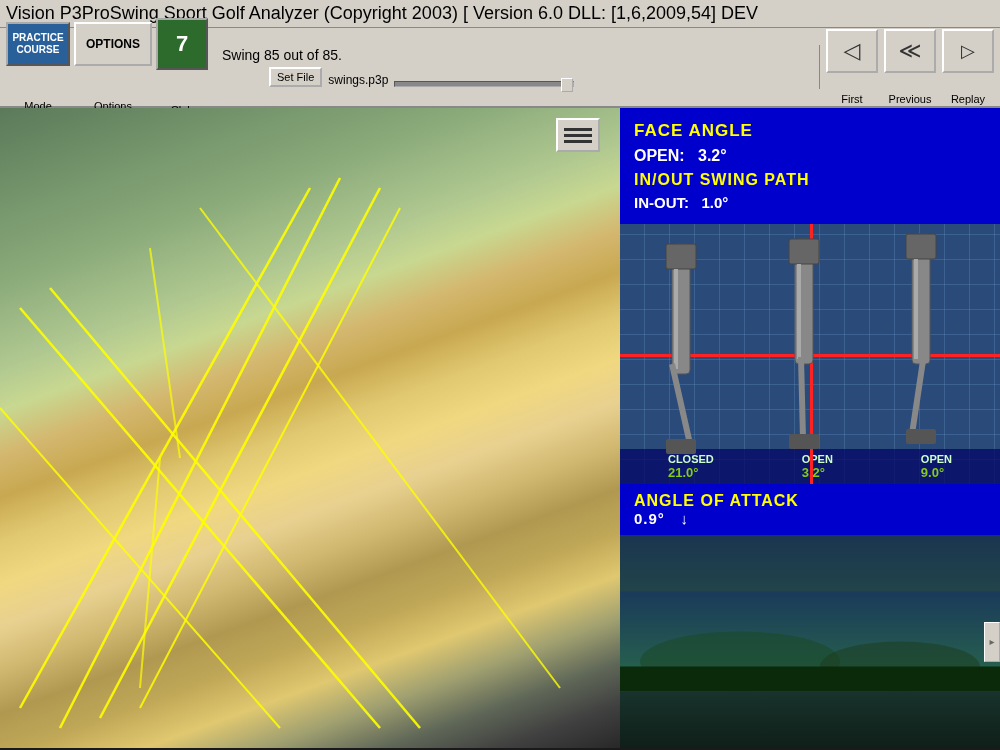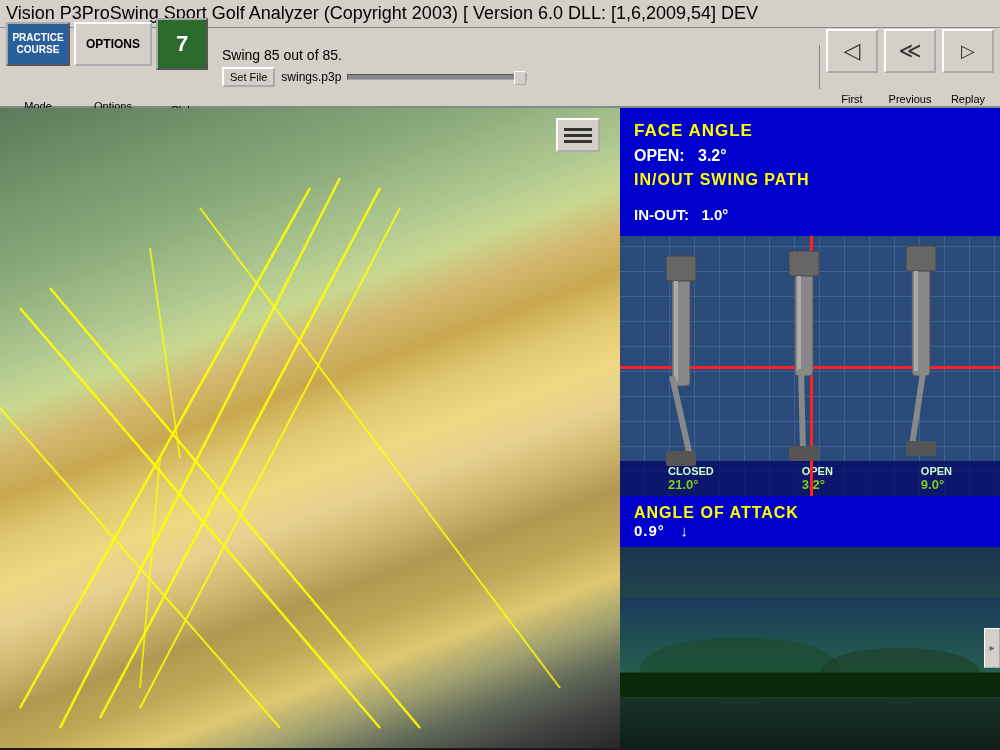--- a/index.html
+++ b/index.html
@@ -102,22 +102,23 @@
     }
 
     .swing-text {
       font-size: 14px;
       color: #000;
       margin-bottom: 4px;
     }
 
     .slider-area {
       display: flex;
-      align-items: center;
+      align-items: flex-end;
       gap: 6px;
+      margin-left: 47px;
     }
 
     .set-file-btn {
       background: #d4d0c8;
       border: 2px outset #fff;
       font-size: 11px;
       padding: 2px 6px;
       cursor: pointer;
     }
 
@@ -270,21 +271,20 @@
     .swing-path-title {
       color: #ffff00;
       font-size: 16px;
       font-weight: bold;
       letter-spacing: 1px;
     }
 
     .swing-path-value {
       color: #fff;
       font-size: 15px;
-      margin-top: 12px;
     }
 
     
     .club-diagram-panel {
       background: #1a3a5a;
       flex: 0 0 260px;
       position: relative;
       overflow: hidden;
     }
 

